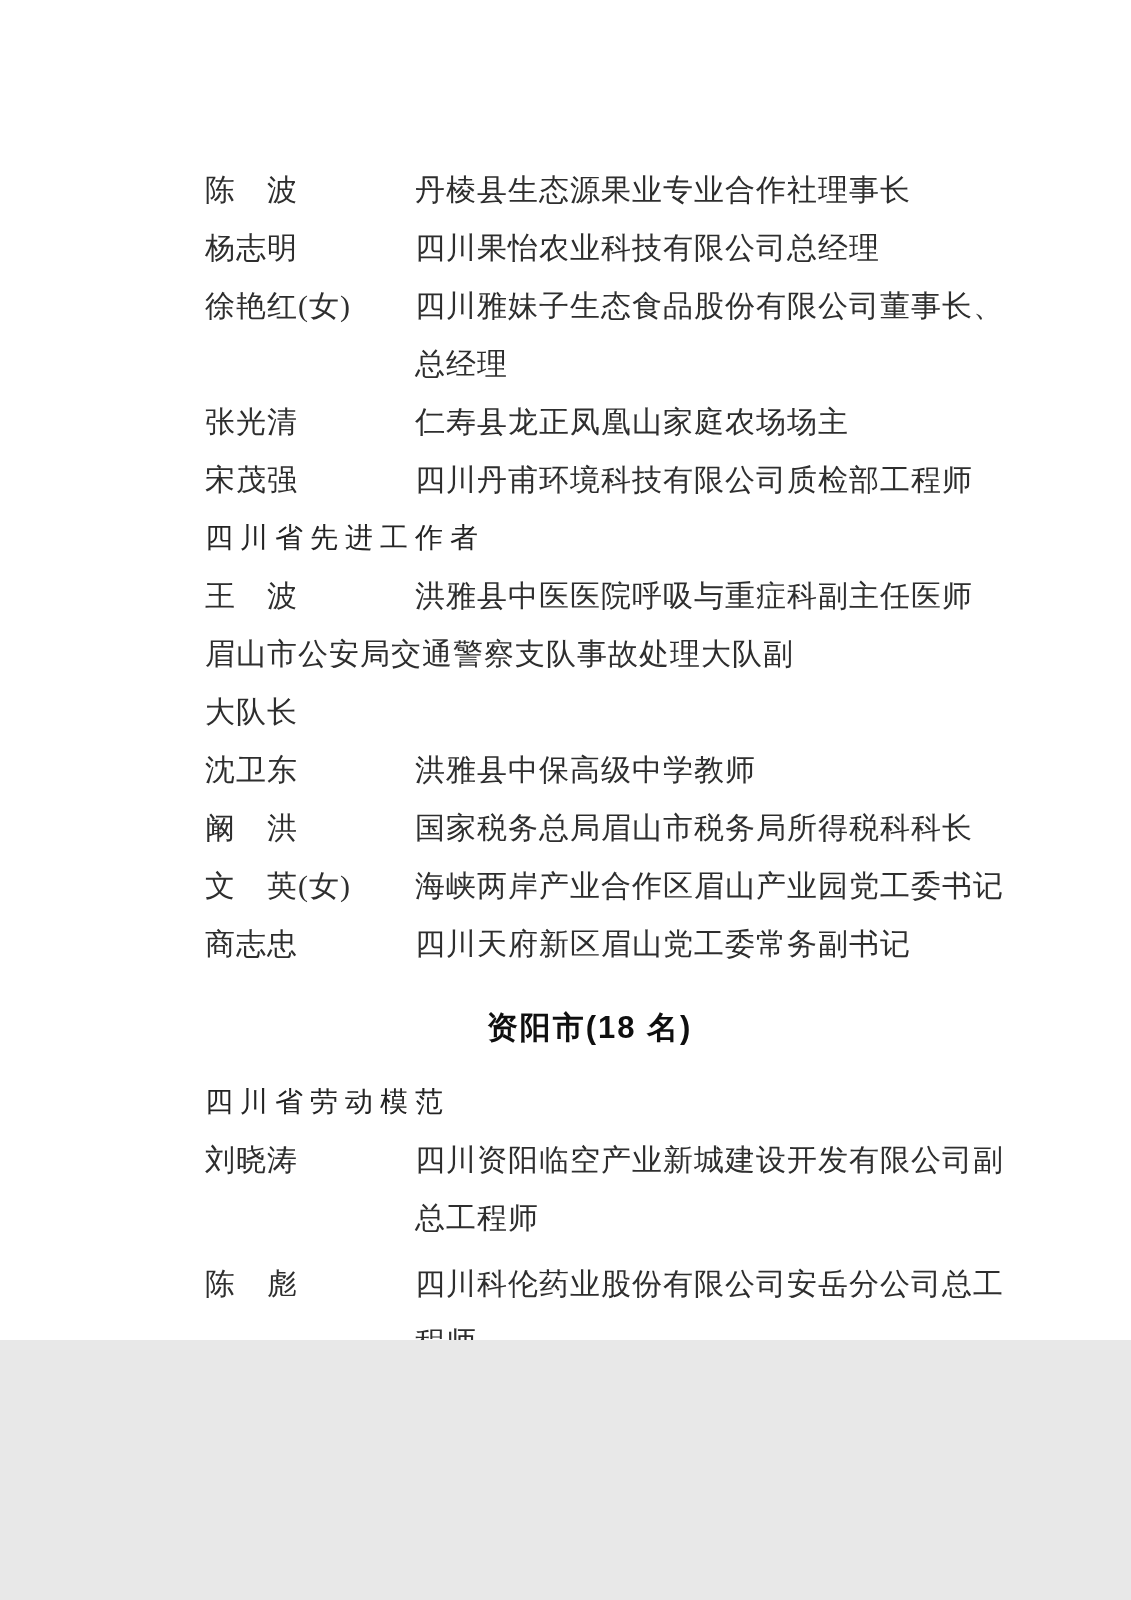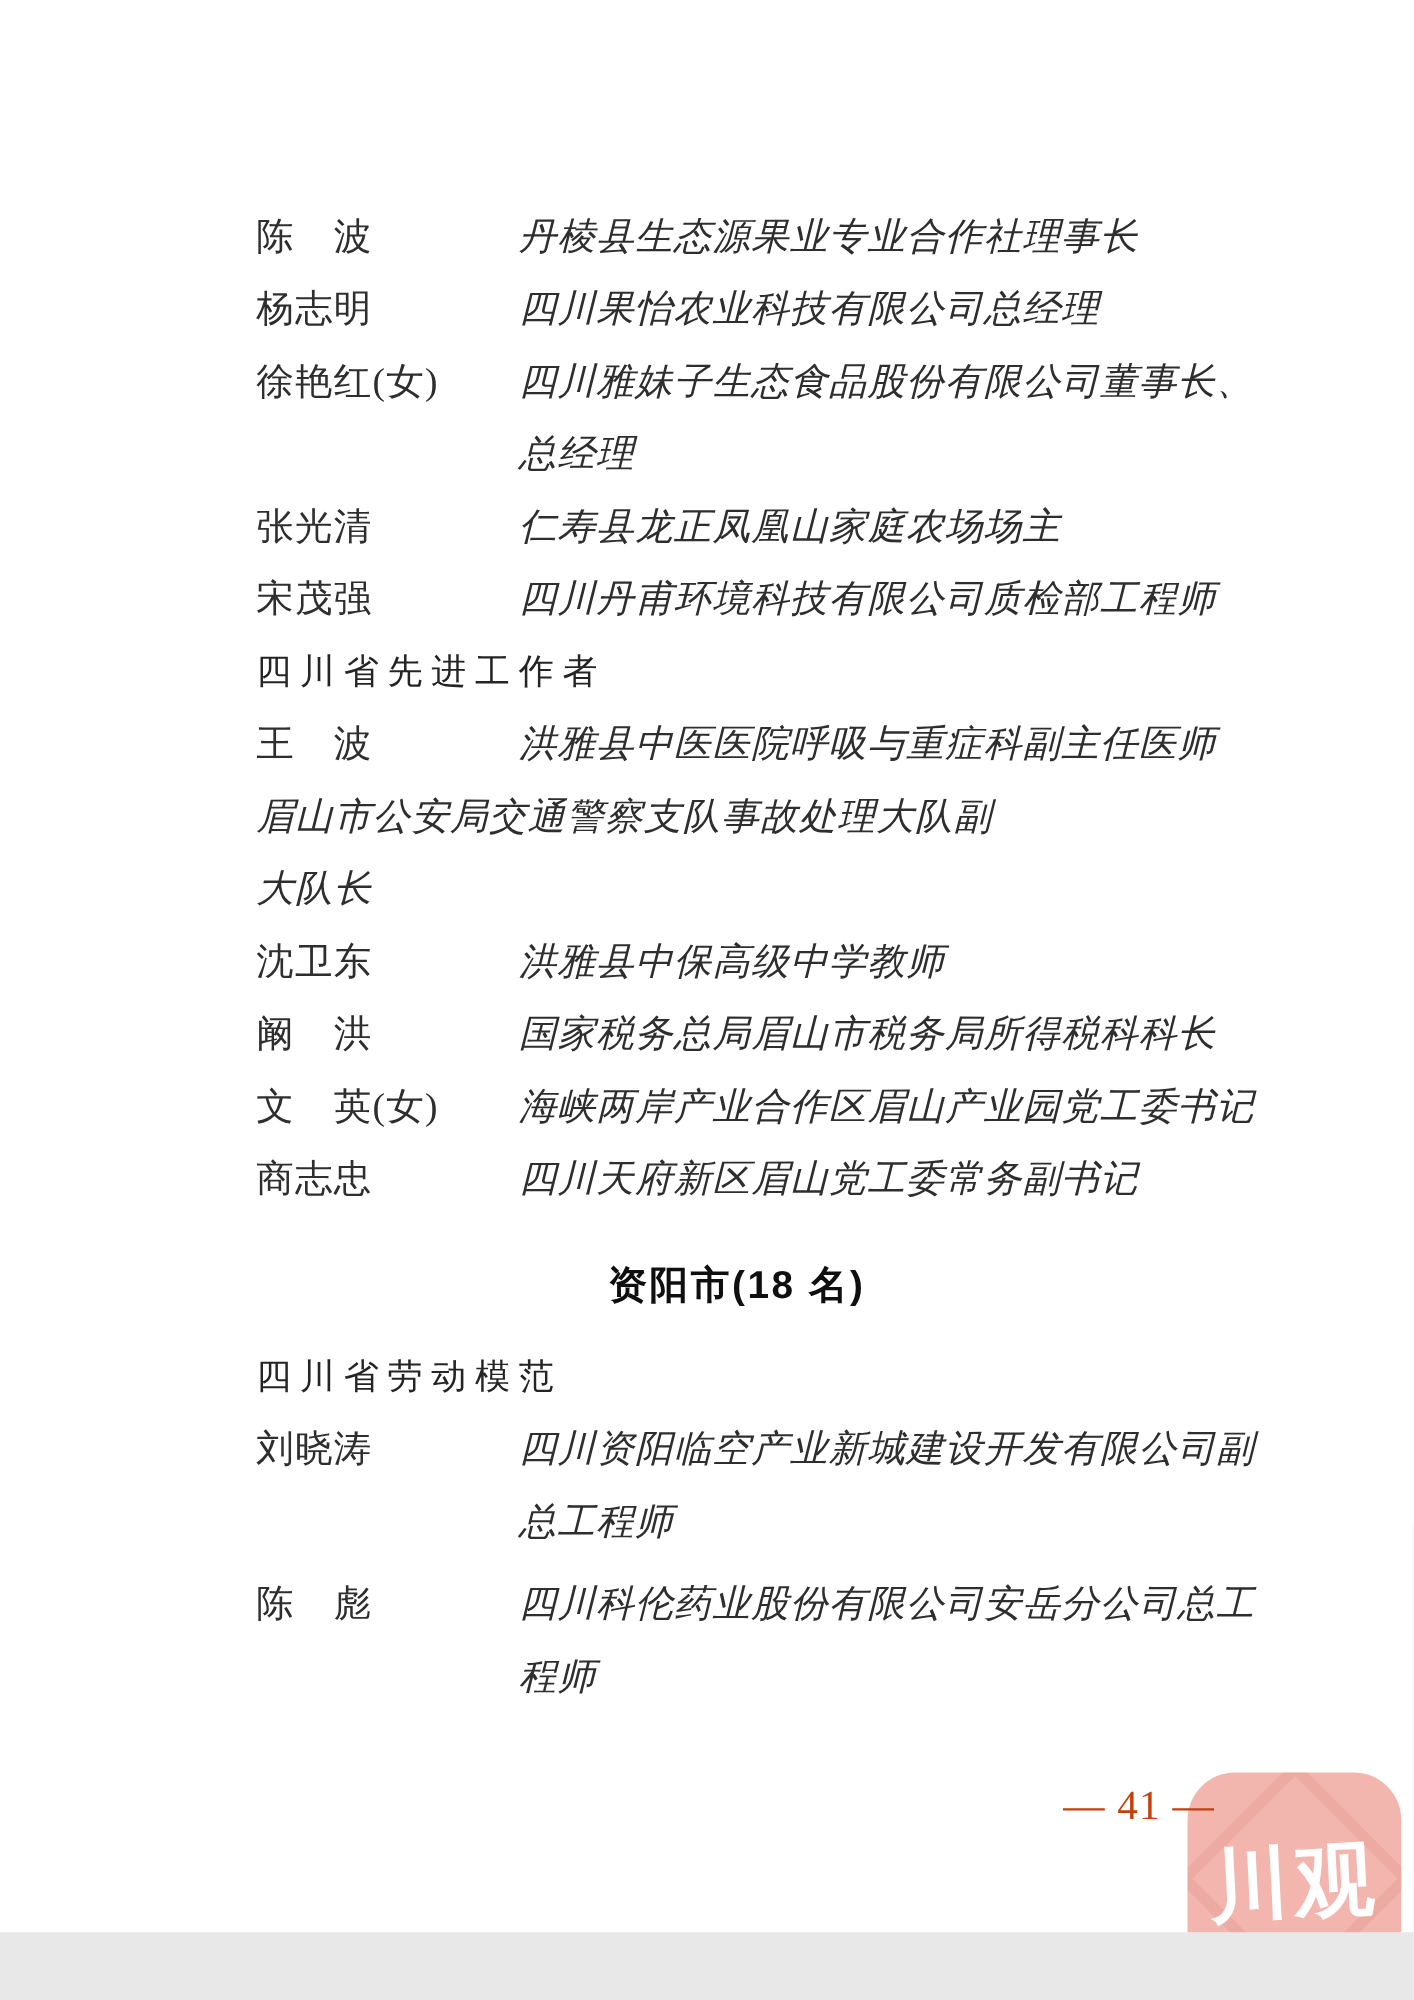--- a/index.html
+++ b/index.html
@@ -1,29 +1,29 @@
 <!DOCTYPE html>
 <html><head>
 <meta charset="utf-8">
 <style>
   html, body { margin: 0; padding: 0; background: #e8e8e8; }
   .page {
     position: relative;
     width: 1131px;
-    height: 1546px;
+    height: 1340px;
     background: #ffffff;
     font-family: "Liberation Serif", "DejaVu Serif", serif;
     color: #2e2e2e;
     overflow: hidden;
     margin: 0 auto;
   }
   .doc { position: absolute; left: 0; top: 161px; width: 1131px; }
   .entry { display: flex; padding-left: 205px; }
   .col-name { width: 210px; flex: none; white-space: nowrap; }
-  .col-desc { flex: none; white-space: nowrap; font-style: italic; }
+  .col-desc { flex: none; white-space: nowrap; }
   .line {
     height: 58px;
     line-height: 58px;
     font-size: 30px;
     letter-spacing: 1px;
     white-space: nowrap;
   }
   .section-heading {
     margin-left: 205px;
     height: 58px;

